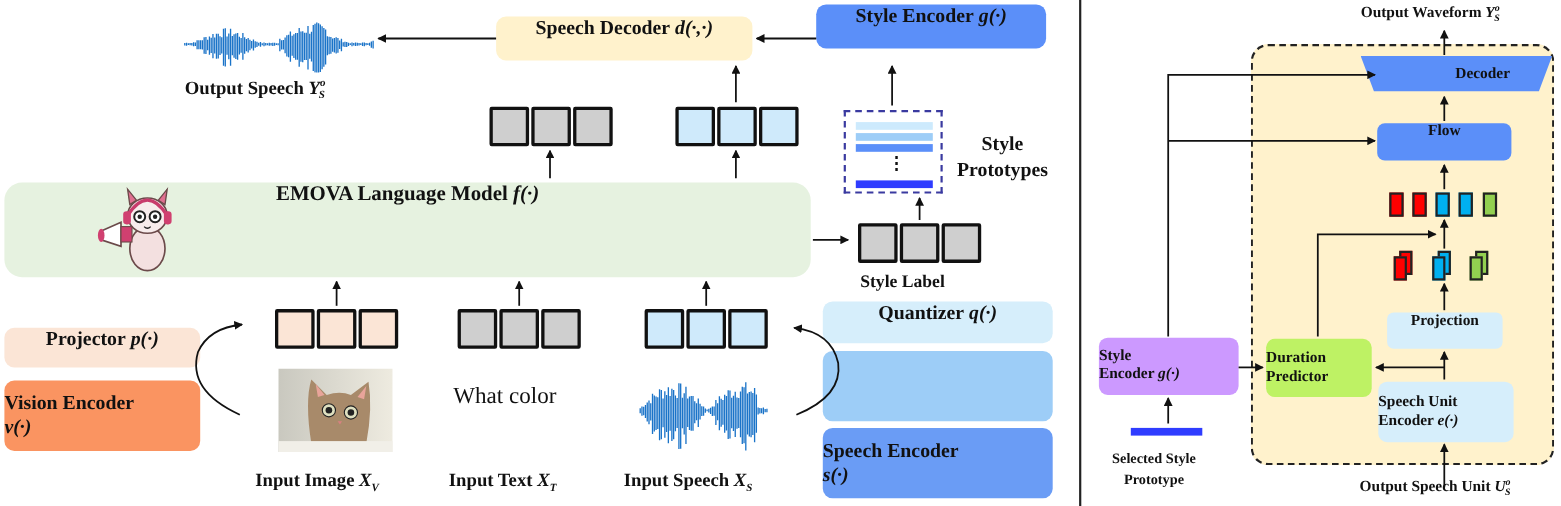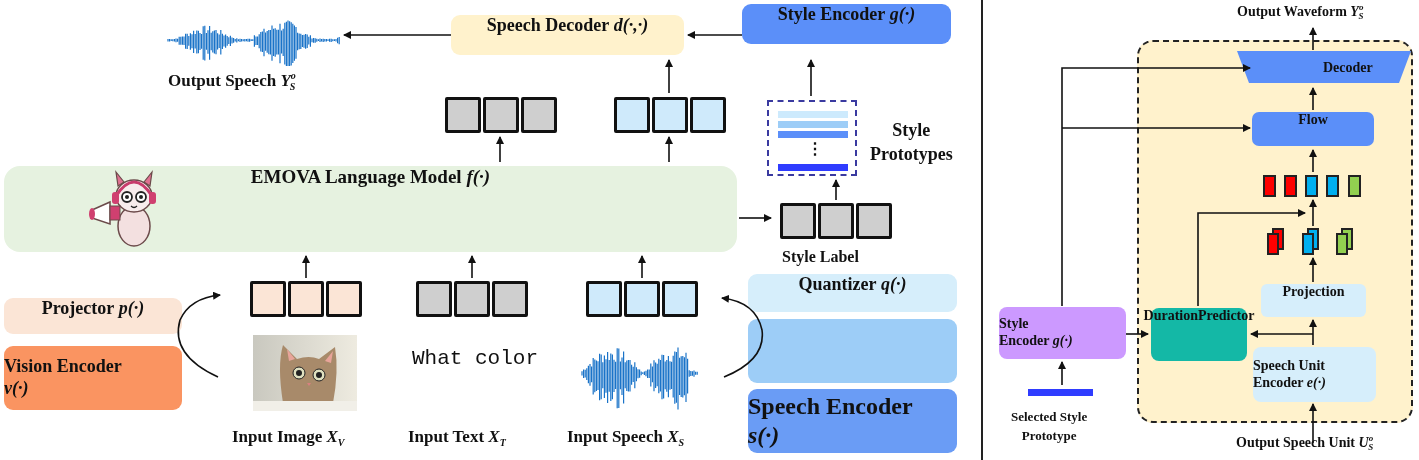--- a/index.html
+++ b/index.html
@@ -5,21 +5,21 @@
   html, body { margin:0; padding:0; background:#ffffff; }
   body { width:1419px; height:460px; position:relative; overflow:hidden;
          font-family:"Liberation Serif", "DejaVu Serif", serif; color:#111; }
   .abs { position:absolute; }
   .box { position:absolute; display:flex; align-items:flex-start; justify-content:center;
          text-align:center; font-weight:bold; border-radius:9px; line-height:1.2; }
   .math { font-style:italic; }
   .token { position:absolute; width:36px; height:36px; border:3px solid #111; box-sizing:border-box; border-radius:2px; }
   .lbl { position:absolute; font-weight:bold; text-align:center; white-space:nowrap; }
   svg.overlay { position:absolute; left:0; top:0; }
-  .plain { font-family:Liberation Mono, monospace; font-weight:normal;text-align:center; }
+  .plain { font-family:Liberation Serif, serif; font-weight:normal;text-align:center; }
 </style>
 </head>
 <body>
 
 <svg class="abs" style="left:166px;top:14px" width="176" height="52" viewBox="0 0 176 52">
   <g stroke="#1a73c8" stroke-width="1.2" id="wave1">
       <line x1="2" x2="2" y1="24.989173497942385" y2="27.444037860082304"></line>
       <line x1="3.6" x2="3.6" y1="24.927694197530865" y2="27.531865432098765"></line>
       <line x1="5.2" x2="5.2" y1="25.31672106995885" y2="26.976112757201648"></line>
       <line x1="6.800000000000001" x2="6.800000000000001" y1="25.204461522633746" y2="27.13648353909465"></line>
@@ -324,21 +324,21 @@
 </div>
 <div class="lbl" style="left:567px;top:427px;font-size:17px;">
   <span>Input Speech</span> <span class="math">X</span><sub class="math" style="font-size:10px">S</sub>
 </div>
 
 <div class="box" style="left:748px;top:274px;width:209px;height:38px;background:#d6eefb;font-size:18px;">
   <span>Quantizer</span>&nbsp;<span class="math">q(·)</span>
 </div>
 <div class="box" style="left:748px;top:319px;width:209px;height:64px;background:#9dcdf7;font-size:18px;flex-direction:column;">
 </div>
-<div class="box" style="left:748px;top:389px;width:209px;height:64px;background:#6a9cf5;font-size:24px;flex-direction:column;">
+<div class="box" style="left:748px;top:389px;width:209px;height:64px;background:#6a9cf5;font-size:18px;flex-direction:column;">
   <span>Speech Encoder</span>
   <span class="math">s(·)</span>
 </div>
 
 <div class="abs" style="left:981px;top:0;width:2px;height:460px;background:#222"></div>
 
 <div class="lbl" style="left:1237px;top:2px;font-size:14px;">
   <span>Output Waveform</span> <span class="math">Y</span><sup class="math" style="font-size:9px">o</sup><sub class="math" style="font-size:9px;margin-left:-5px">S</sub>
 </div>
 
@@ -363,21 +363,21 @@
   <div class="abs" style="left:1272px;top:228px;width:12px;height:22px;background:#ff0000;border:2px solid #222;box-sizing:border-box"></div>
   <div class="abs" style="left:1267px;top:233px;width:12px;height:22px;background:#ff0000;border:2px solid #222;box-sizing:border-box"></div>
   <div class="abs" style="left:1307px;top:228px;width:12px;height:22px;background:#00b0f0;border:2px solid #222;box-sizing:border-box"></div>
   <div class="abs" style="left:1302px;top:233px;width:12px;height:22px;background:#00b0f0;border:2px solid #222;box-sizing:border-box"></div>
   <div class="abs" style="left:1341px;top:228px;width:12px;height:22px;background:#92d050;border:2px solid #222;box-sizing:border-box"></div>
   <div class="abs" style="left:1336px;top:233px;width:12px;height:22px;background:#92d050;border:2px solid #222;box-sizing:border-box"></div>
 </div>
 
 <div class="box" style="left:1261px;top:284px;width:105px;height:33px;background:#d6eefb;font-size:14px;border-radius:6px;">Projection</div>
 
-<div class="box" style="left:1151px;top:308px;width:96px;height:53px;background:#14b8a6;font-size:14px;flex-direction:row;border-radius:8px;">
+<div class="box" style="left:1151px;top:308px;width:96px;height:53px;background:#bef264;font-size:14px;flex-direction:column;border-radius:8px;">
   <span>Duration</span>
   <span>Predictor</span>
 </div>
 
 <div class="box" style="left:1253px;top:347px;width:123px;height:55px;background:#d6eefb;font-size:14px;flex-direction:column;border-radius:8px;">
   <span>Speech Unit</span>
   <span><span>Encoder</span> <span class="math">e(·)</span></span>
 </div>
 
 <div class="box" style="left:999px;top:307px;width:127px;height:52px;background:#cc99ff;font-size:14px;flex-direction:column;border-radius:8px;">

